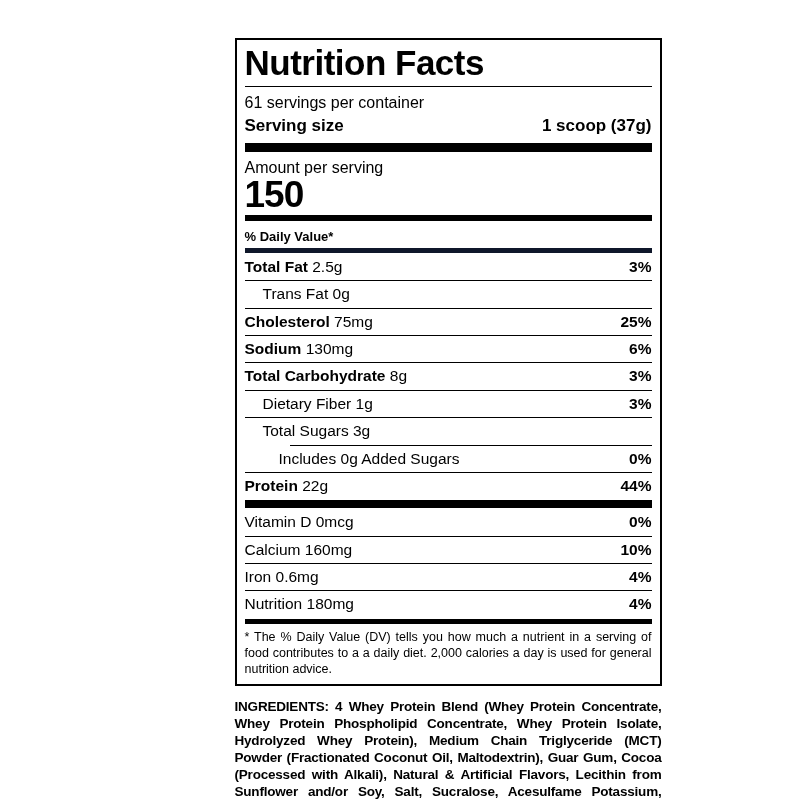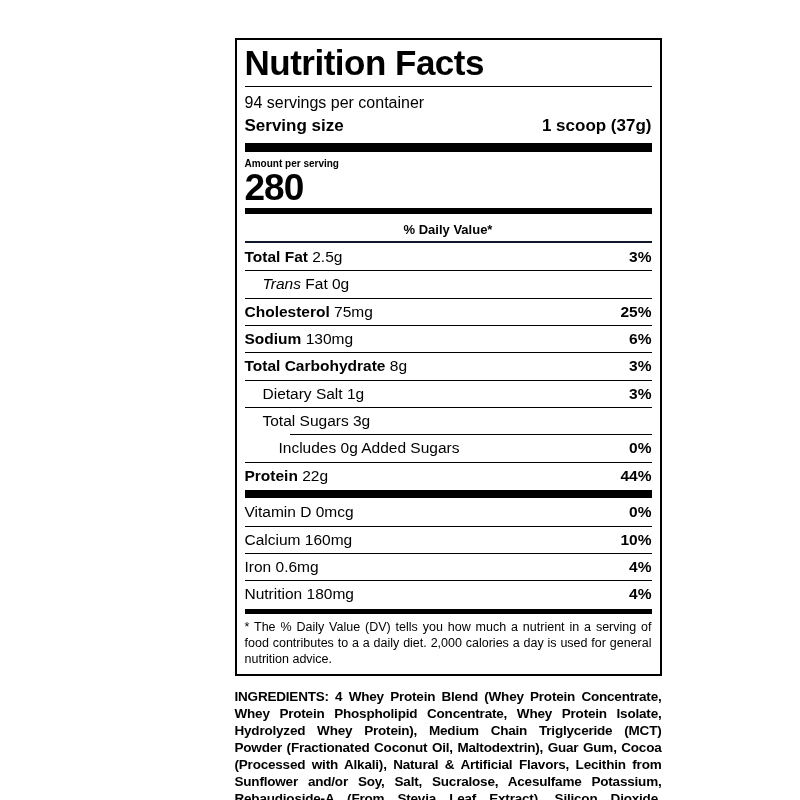--- a/index.html
+++ b/index.html
@@ -36,43 +36,43 @@
     display:flex; justify-content:space-between; align-items:flex-end;
     font-size:17px; font-weight:bold; line-height:1.3; padding:1px 0 4px 0;
   }
 
   .bar { background:#000; width:100%; }
   .bar-thick  { height:9px; margin:2px 0 4px 0; }
   .bar-medium { height:6px; margin:3px 0 2px 0; }
   .bar-protein{ height:8px; margin:1px 0 0 0; }
   .bar-thin   { height:5px; margin:1px 0 0 0; }
 
-  .aps { font-size:10px; font-weight:bold; line-height:1.2; padding-top:2px; }
+  .aps { font-size:16px; font-weight:normal; line-height:1.2; padding-top:2px; }
   .cal-row { display:flex; justify-content:space-between; align-items:flex-end; }
   .cal-label { font-size:30px; font-weight:bold; line-height:1.05; letter-spacing:-0.5px; }
   .cal-value { font-size:37px; font-weight:bold; line-height:0.95; letter-spacing:-1px; }
 
   .dv-header {
-    text-align:center; font-size:13px; font-weight:bold;
-    padding:6px 0 4px 0; border-bottom:2px solid #0f172a;
+    text-align:left; font-size:13px; font-weight:bold;
+    padding:6px 0 4px 0; border-bottom:5px solid #0f172a;
   }
 
   .nrow {
     display:flex; justify-content:space-between; align-items:baseline;
     font-size:15.5px; line-height:1.25; padding:4px 0; position:relative;
   }
   .nrow.sep::before {
     content:""; position:absolute; top:0; left:0; right:0;
     height:1px; background:#000;
   }
   .nrow.sep-indent::before { left:45px; }
   .nrow.ind1 { padding-left:18px; }
   .nrow.ind2 { padding-left:34px; }
   .b { font-weight:bold; }
-  .i { font-style:italic; }
+  .i { }
   .ndv { font-weight:bold; }
 
   .footnote {
     font-size:12.5px; line-height:1.28;
     text-align:justify;
     padding-top:5px;
   }
 
   .below {
     width:427px; margin:12px auto 0 auto;
@@ -84,33 +84,33 @@
 </style>
 </head>
 <body>
 
 <div class="canvas">
 
   <div class="nf-box">
 
     <div class="nf-title">Nutrition Facts</div>
 
-    <div class="servings">94 servings per container</div>
+    <div class="servings">61 servings per container</div>
 
     <div class="serving-row">
       <span>Serving size</span>
       <span>1 scoop (37g)</span>
     </div>
 
     <div class="bar bar-thick"></div>
 
     <div class="aps">Amount per serving</div>
 
     <div class="cal-row">
-      <span class="cal-value">280</span>
+      <span class="cal-value">150</span>
     </div>
 
     <div class="bar bar-medium"></div>
 
     <div class="dv-header">% Daily Value*</div>
 
     <div>
         <div class="nrow">
           <span><span class="b">Total Fat</span><span> 2.5g</span></span>
           <span class="ndv">3%</span>
@@ -125,21 +125,21 @@
         </div>
         <div class="nrow sep">
           <span><span class="b">Sodium</span><span> 130mg</span></span>
           <span class="ndv">6%</span>
         </div>
         <div class="nrow sep">
           <span><span class="b">Total Carbohydrate</span><span> 8g</span></span>
           <span class="ndv">3%</span>
         </div>
         <div class="nrow sep ind1">
-          <span><span class="">Dietary Salt</span><span> 1g</span></span>
+          <span><span class="">Dietary Fiber</span><span> 1g</span></span>
           <span class="ndv">3%</span>
         </div>
         <div class="nrow sep ind1">
           <span><span class="">Total Sugars</span><span> 3g</span></span>
           <span class="ndv"></span>
         </div>
         <div class="nrow sep sep-indent ind2">
           <span><span class="">Includes 0g Added Sugars</span></span>
           <span class="ndv">0%</span>
         </div>

